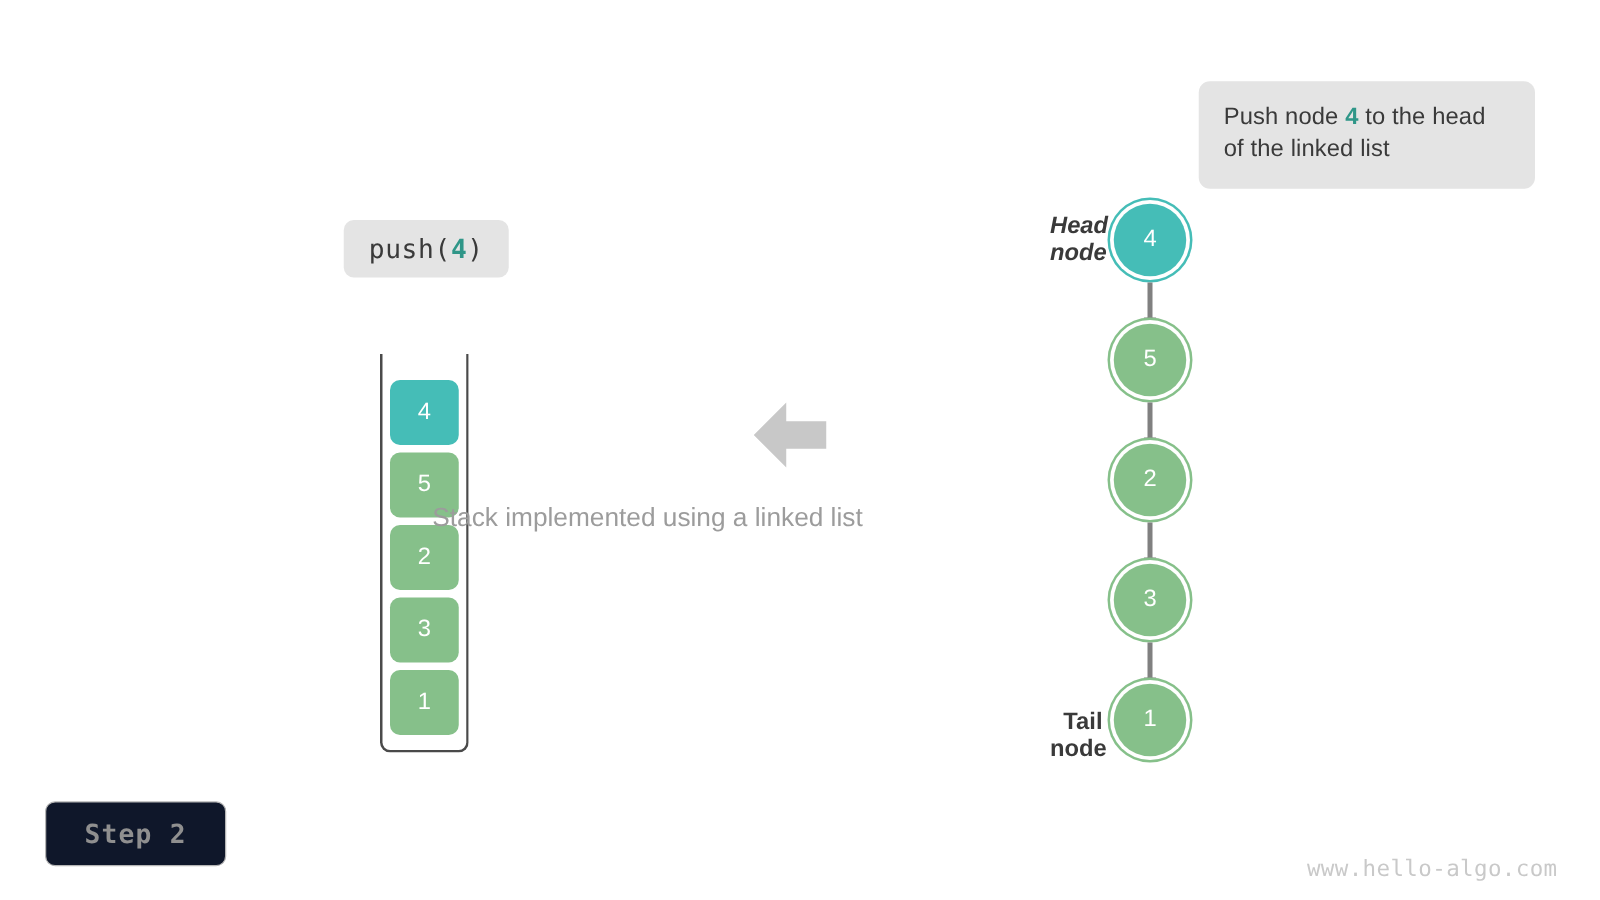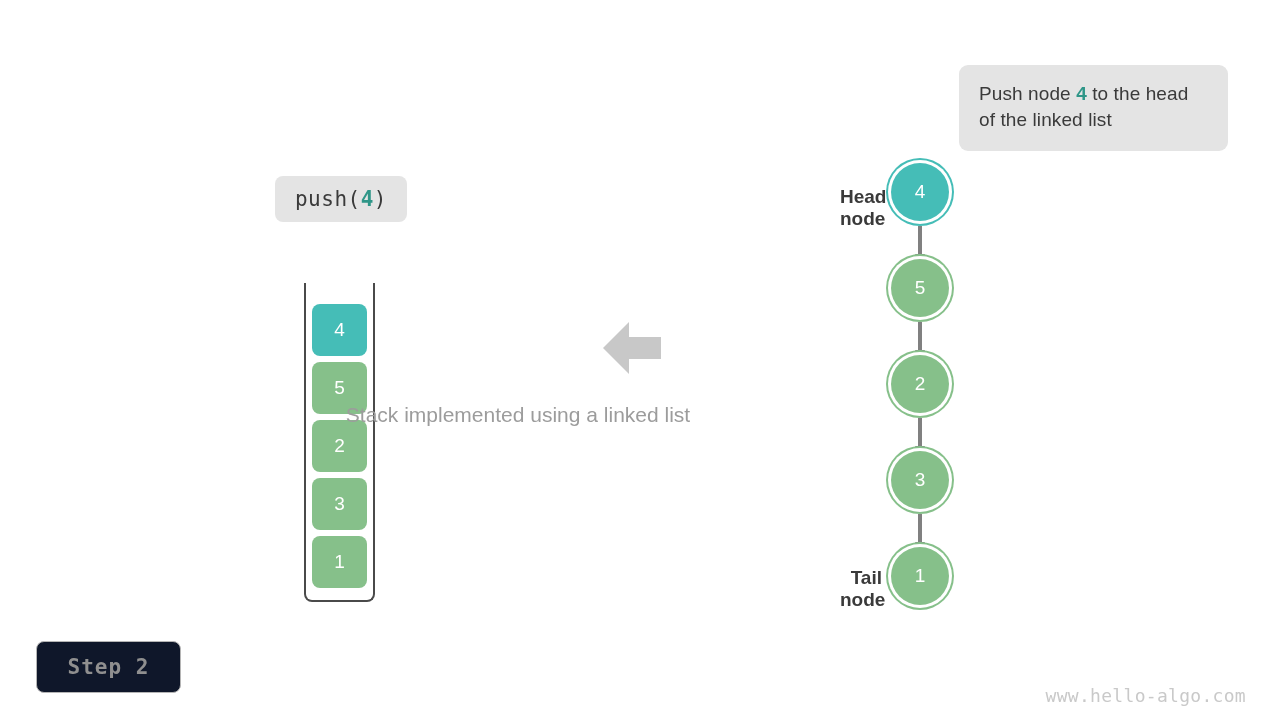--- a/index.html
+++ b/index.html
@@ -258,21 +258,21 @@
       <polygon points="2,31 28,5 28,20 60,20 60,42 28,42 28,57" fill="#c8c8c8"></polygon>
     </svg>
   </div>
 
   <div class="caption">
     <span class="caption-inner">Stack implemented using a linked list</span>
   </div>
 
   <div class="ll">
 
-    <div class="ll-label" style="top: 36px;">Head node</div>
+    <div class="ll-label" style="top: 20px; font-style: italic;">Head node</div>
 
     <div class="node teal" style="top: 13px;">
       <span>4</span>
     </div>
     <div class="edge" style="top: 76px; height: 40px;">
       <div class="edge-line" style="height: 30px;"></div>
       <div class="edge-head" style="top: 28px;"></div>
     </div>
 
     <div class="node green" style="top: 109px;">

